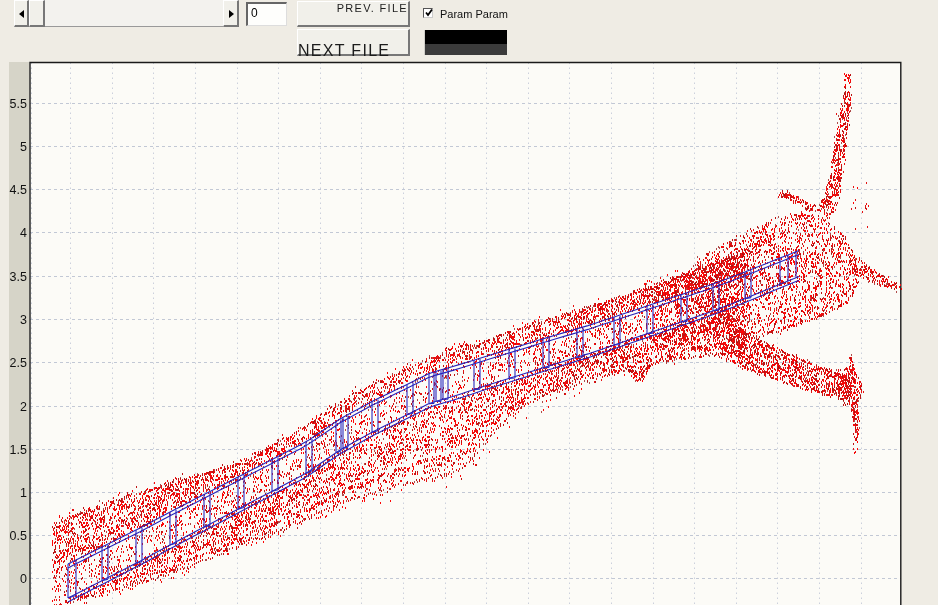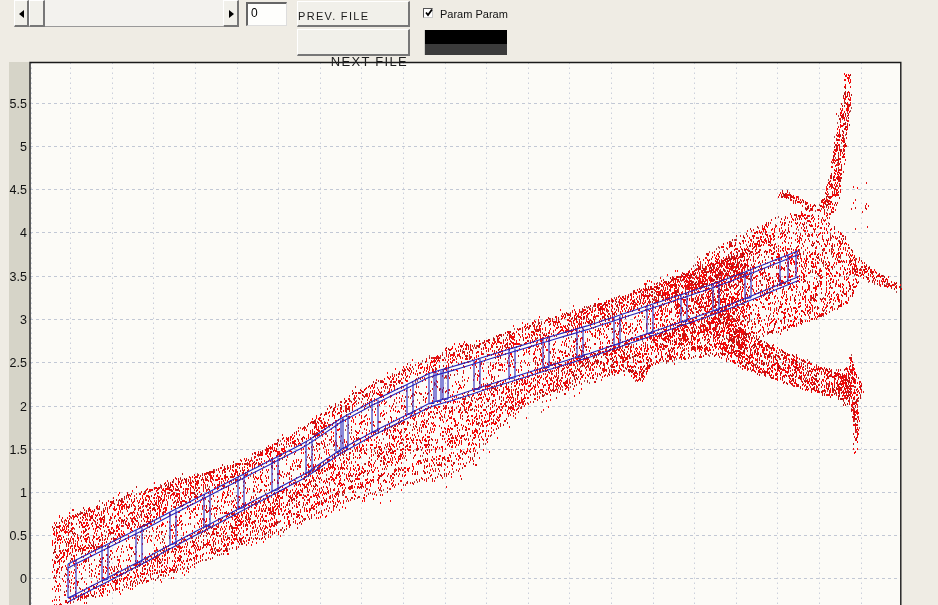--- a/index.html
+++ b/index.html
@@ -77,22 +77,22 @@
 
 <div class="abs" style="left:14px;top:0;width:209px;height:27px;background:#f3f2ee;border-bottom:1px solid #999"></div>
 <div class="abs btn3" style="left:14px;top:0;width:15px;height:27px"></div>
 <div class="abs" style="left:19px;top:10px;width:0;height:0;border-top:4px solid transparent;border-bottom:4px solid transparent;border-right:5px solid #000"></div>
 <div class="abs btn3" style="left:29px;top:0;width:16px;height:27px"></div>
 <div class="abs btn3" style="left:223px;top:0;width:16px;height:27px"></div>
 <div class="abs" style="left:229px;top:10px;width:0;height:0;border-top:4px solid transparent;border-bottom:4px solid transparent;border-left:5px solid #000"></div>
 
 <div class="abs" style="left:246px;top:2px;width:41px;height:24px;background:#fefefc;border-top:2px solid #666;border-left:2px solid #666;border-right:1px solid #ddd;border-bottom:1px solid #ddd;font-size:12px;padding:2px 0 0 3px">0</div>
 
-<div class="abs btn3" style="left:297px;top:1px;width:113px;height:26px;font-size:11px;letter-spacing:1.3px;text-align:left;padding-top:8px;color:#1c1c1c">PREV. FILE</div>
-<div class="abs btn3" style="left:297px;top:29px;width:113px;height:27px;font-size:13px;letter-spacing:1.3px;text-align:right;padding-top:24px;color:#1c1c1c">NEXT FILE</div>
+<div class="abs btn3" style="left:297px;top:1px;width:113px;height:26px;font-size:11px;letter-spacing:1.3px;text-align:right;color:#1c1c1c">PREV. FILE</div>
+<div class="abs btn3" style="left:297px;top:29px;width:113px;height:27px;font-size:16px;letter-spacing:1.3px;text-align:left;padding-top:12px;color:#1c1c1c">NEXT FILE</div>
 
 <div class="abs" style="left:423px;top:8px;width:10px;height:10px;background:#fff;border-top:1.5px solid #555;border-left:1.5px solid #555;border-right:1px solid #ccc;border-bottom:1px solid #ccc"></div>
 <svg class="abs" style="left:424px;top:8px" width="10" height="10">
     <path d="M2 4.5L4 7L8 1.5" stroke="#000" stroke-width="1.8" fill="none"></path>
   </svg>
 <div class="abs" style="left:440px;top:7.5px;font-size:11px;color:#111">Param Param</div>
 
 <div class="abs" style="left:424px;top:30px;width:83px;height:25px;background:#000;border-left:1px solid #cfcec8"></div>
 <div class="abs" style="left:425px;top:44px;width:82px;height:11px;background:#3b3b3b"></div>
 </body></html>

